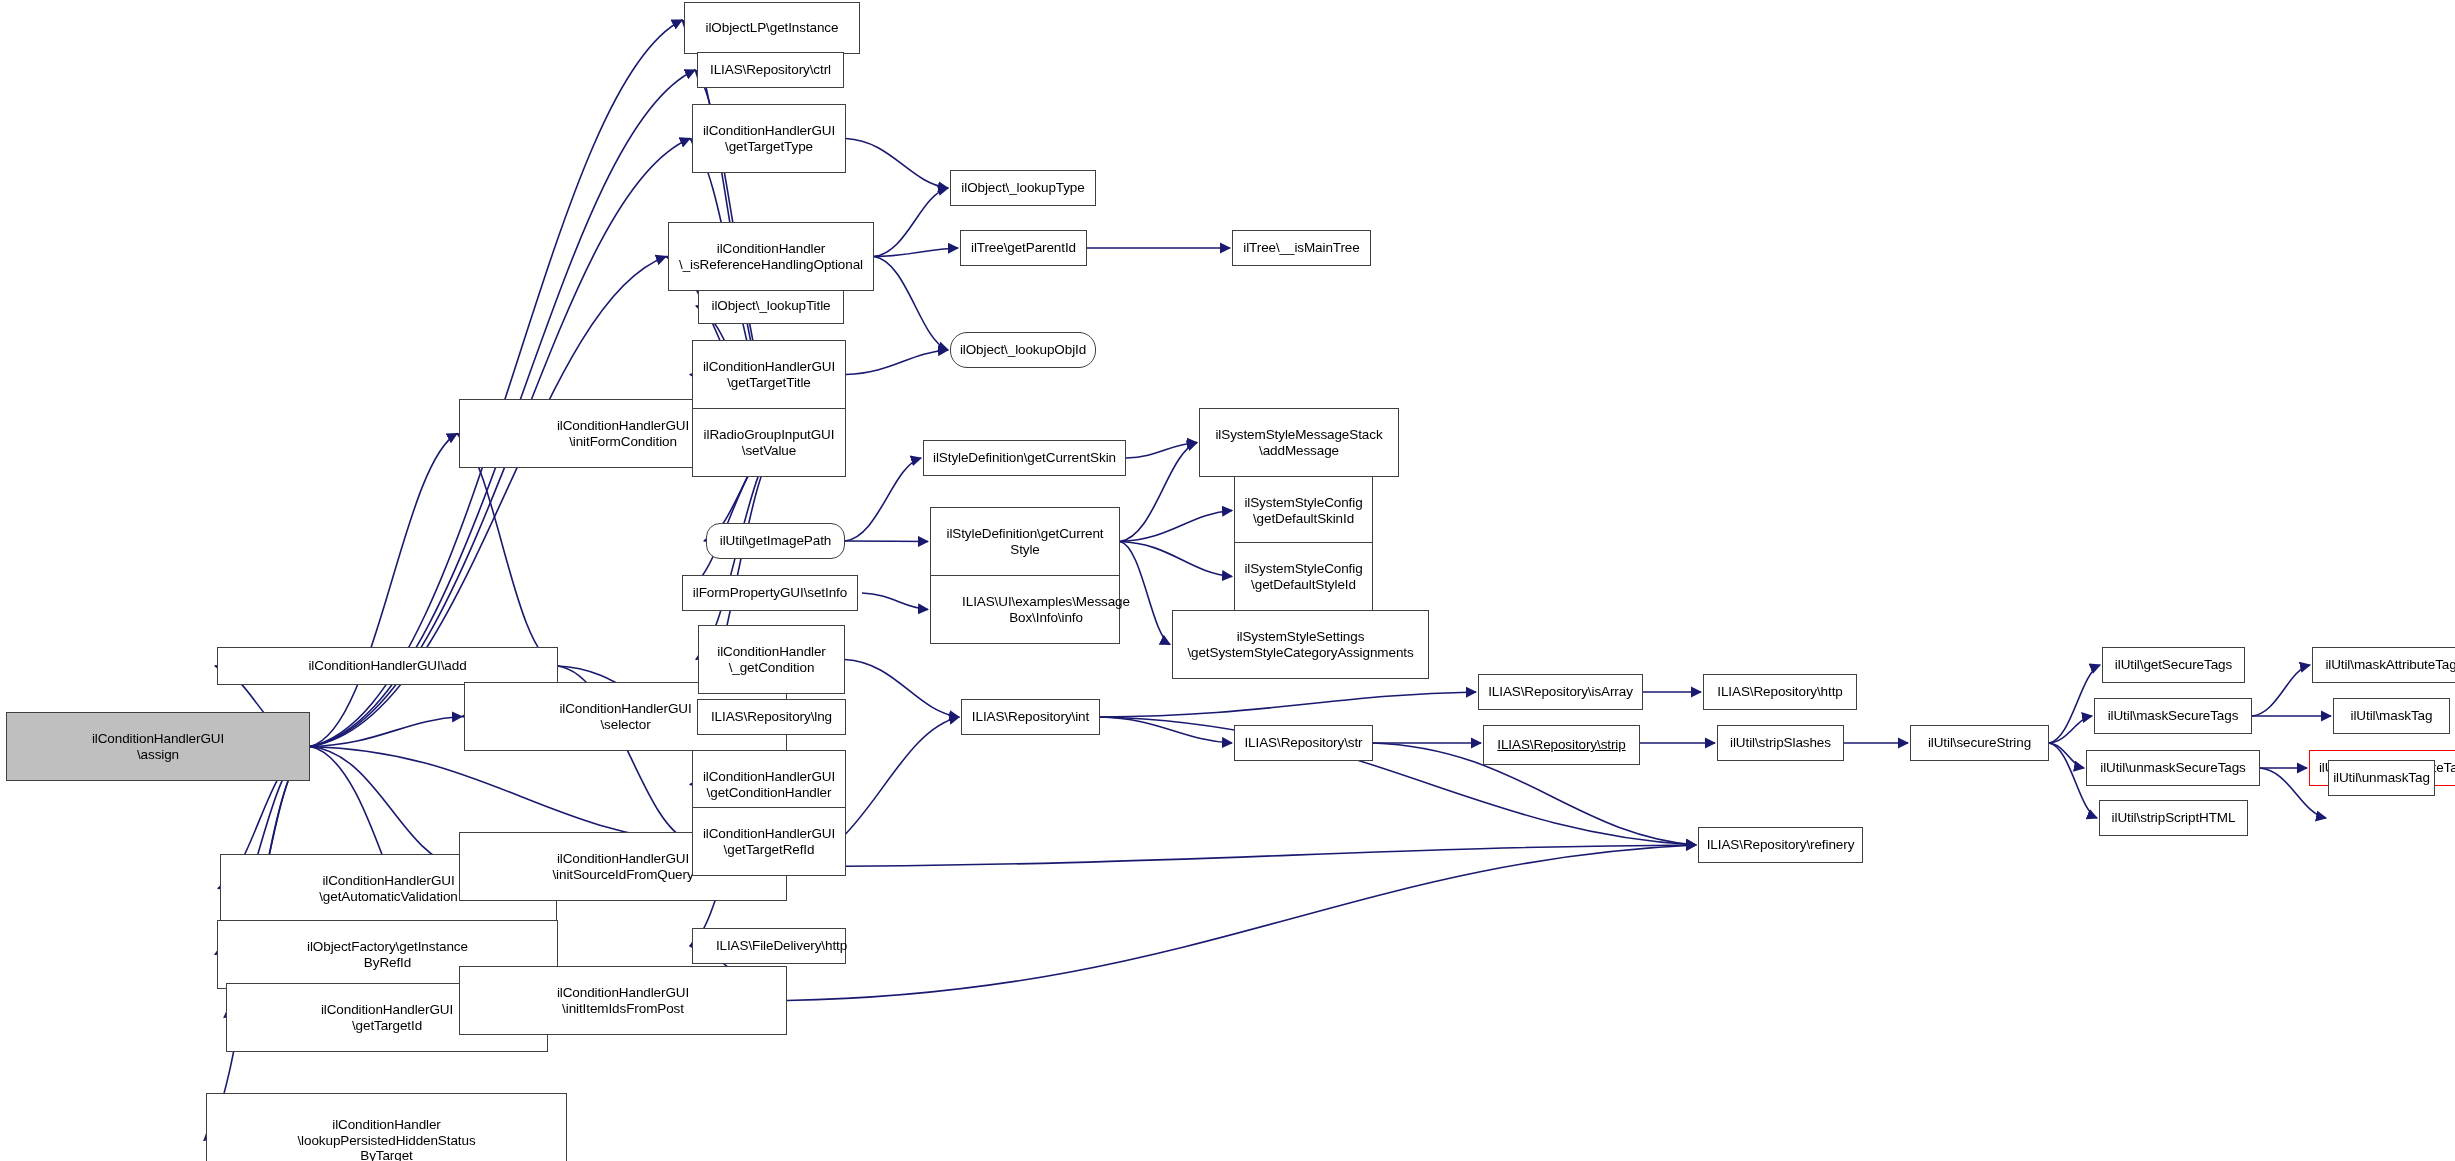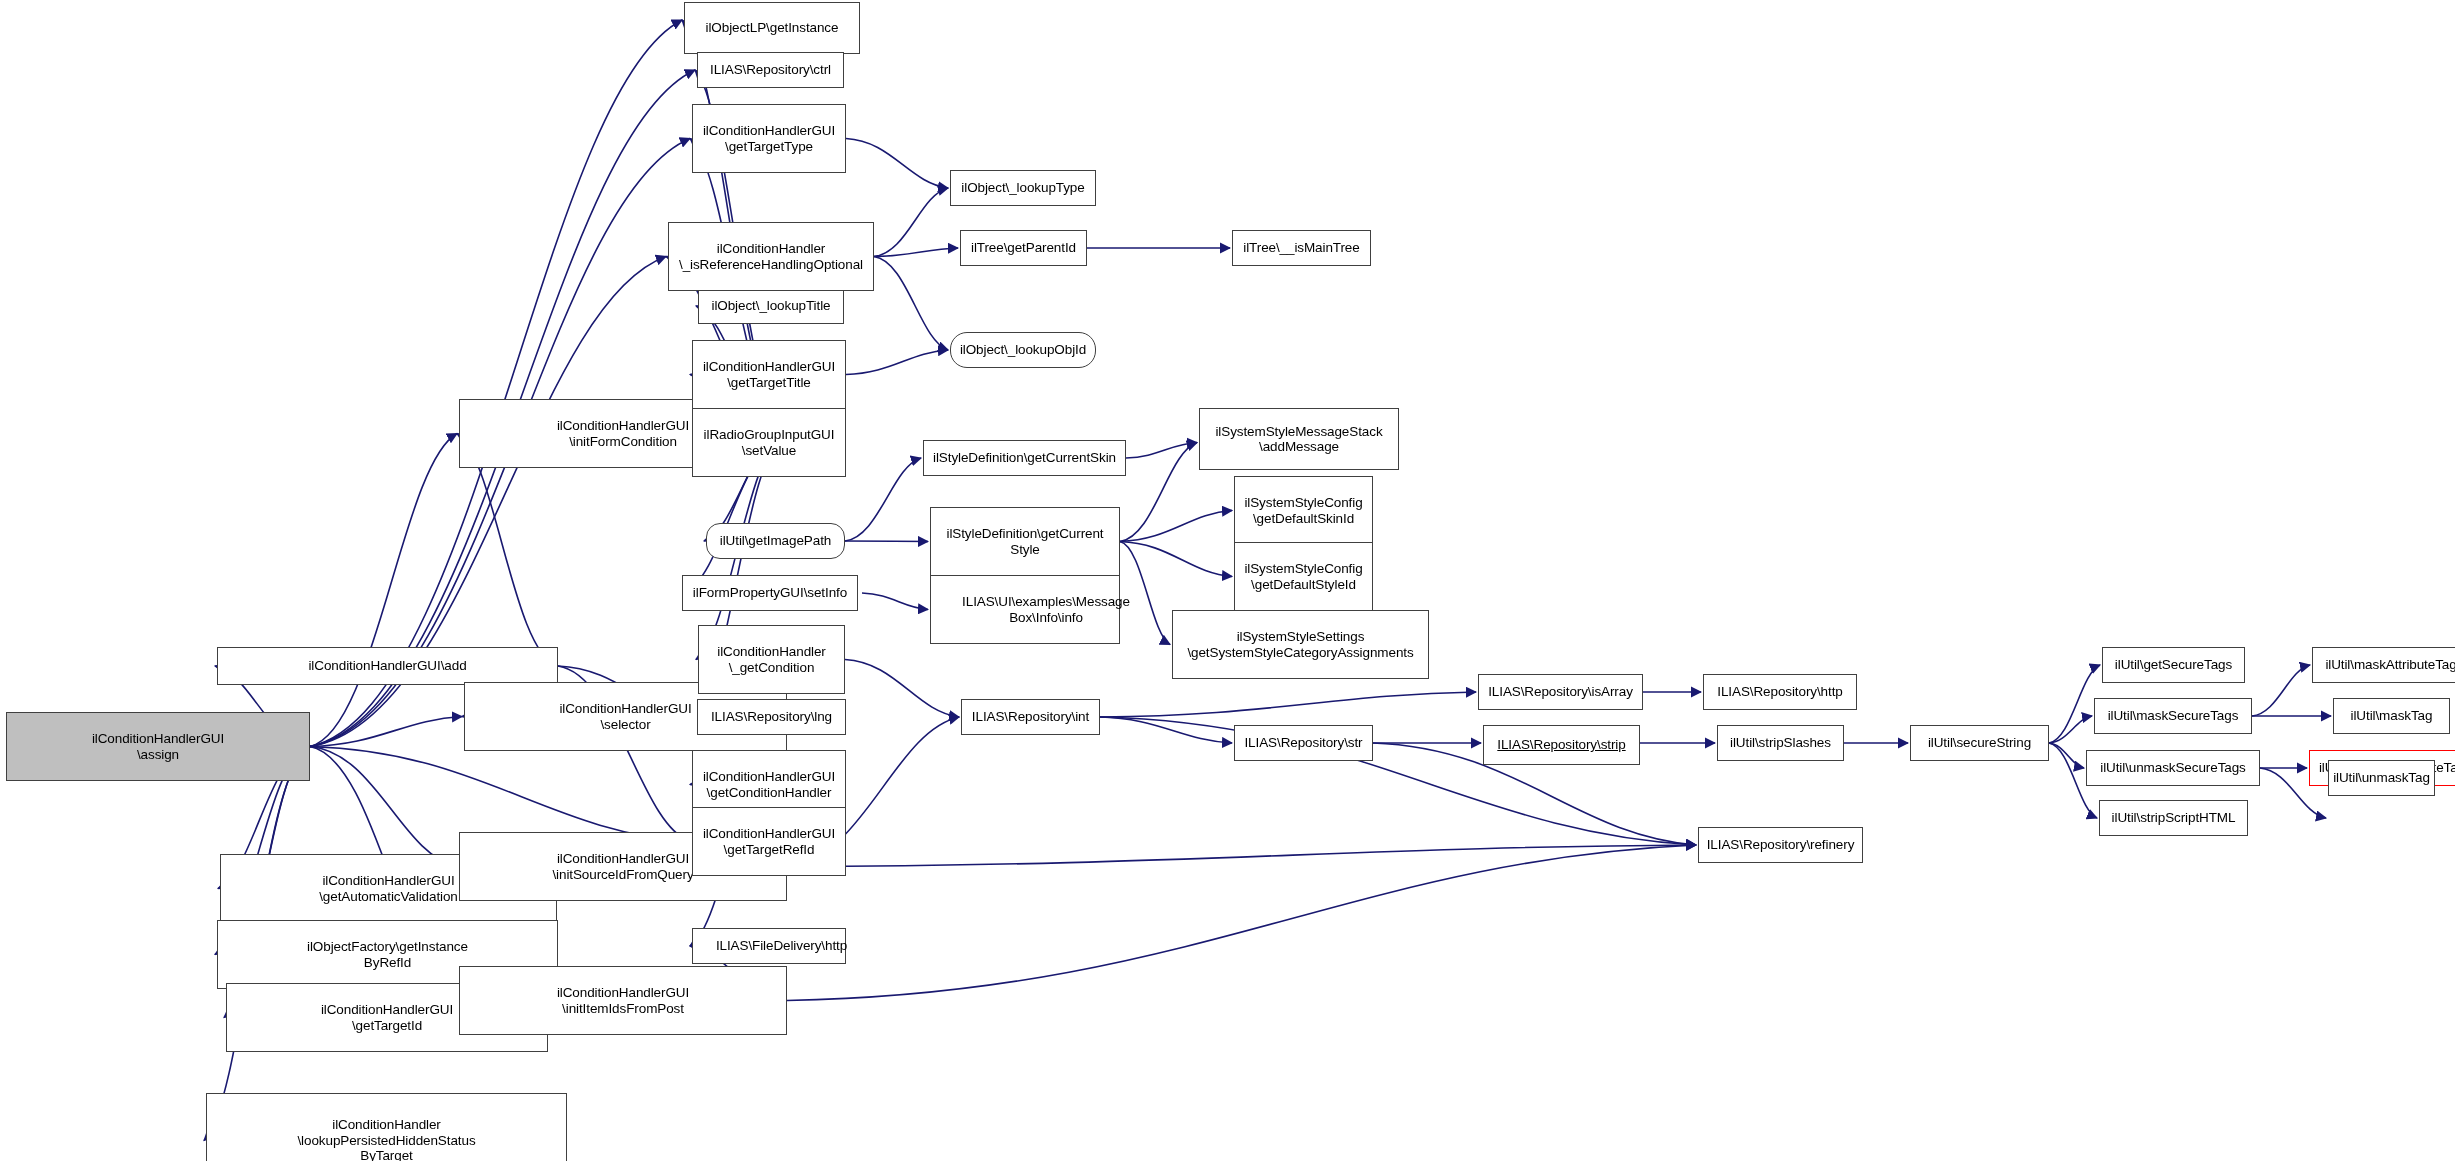--- a/index.html
+++ b/index.html
@@ -167,21 +167,21 @@
 \_isReferenceHandlingOptional</span></div>
     <div class="node" style="left: 960px; top: 230px; width: 127px; height: 36px;"><span>ilTree\getParentId</span></div>
     <div class="node" style="left: 1232px; top: 230px; width: 139px; height: 36px;"><span>ilTree\__isMainTree</span></div>
     <div class="node" style="left: 950px; top: 332px; width: 146px; height: 36px; border-radius: 17px;"><span>ilObject\_lookupObjId</span></div>
     <div class="node" style="left: 923px; top: 440px; width: 203px; height: 36px;"><span>ilStyleDefinition\getCurrentSkin</span></div>
     <div class="node" style="left: 930px; top: 507px; width: 190px; height: 69px;"><span>ilStyleDefinition\getCurrent
 Style</span></div>
     <div class="node" style="left: 930px; top: 575px; width: 190px; height: 69px; padding-left: 42px;"><span>ILIAS\UI\examples\Message
 Box\Info\info</span></div>
     <div class="node" style="left: 961px; top: 699px; width: 139px; height: 36px;"><span>ILIAS\Repository\int</span></div>
-    <div class="node" style="left: 1199px; top: 408px; width: 200px; height: 62px;"><span>ilSystemStyleMessageStack
+    <div class="node" style="left: 1199px; top: 408px; width: 200px; height: 69px;"><span>ilSystemStyleMessageStack
 \addMessage</span></div>
     <div class="node" style="left: 1234px; top: 476px; width: 139px; height: 69px;"><span>ilSystemStyleConfig
 \getDefaultSkinId</span></div>
     <div class="node" style="left: 1234px; top: 542px; width: 139px; height: 69px;"><span>ilSystemStyleConfig
 \getDefaultStyleId</span></div>
     <div class="node" style="left: 1172px; top: 610px; width: 257px; height: 69px;"><span>ilSystemStyleSettings
 \getSystemStyleCategoryAssignments</span></div>
     <div class="node" style="left: 1234px; top: 725px; width: 139px; height: 36px;"><span>ILIAS\Repository\str</span></div>
     <div class="node" style="left: 1478px; top: 674px; width: 165px; height: 36px;"><span>ILIAS\Repository\isArray</span></div>
     <div class="node" style="left: 1483px; top: 725px; width: 157px; height: 40px; text-decoration: underline;"><span>ILIAS\Repository\strip</span></div>

